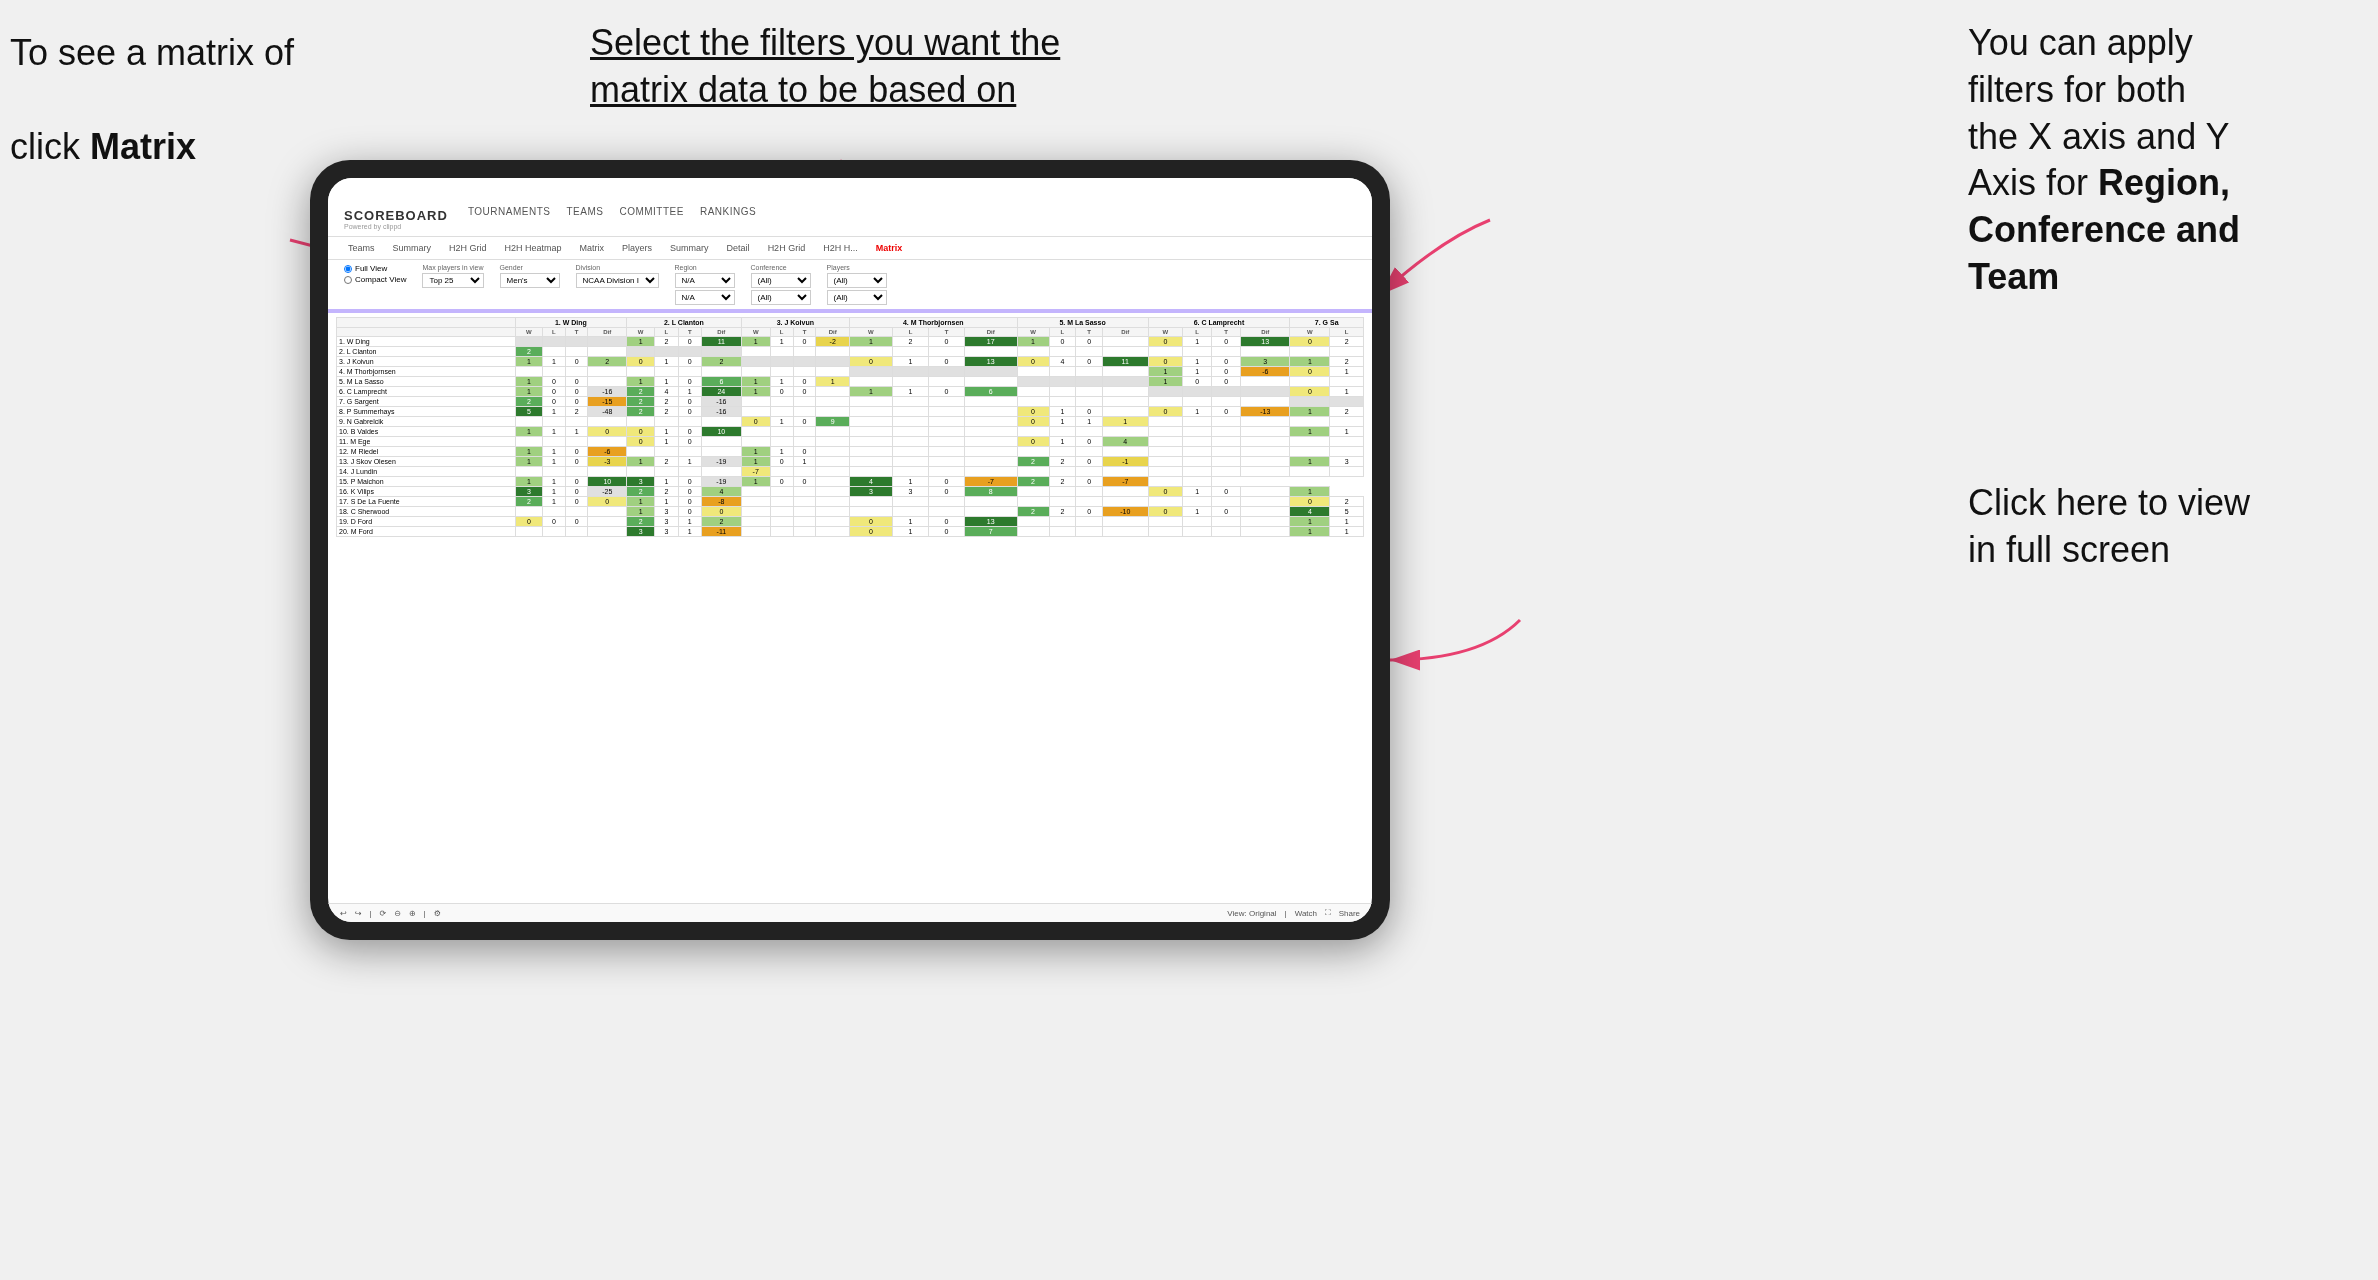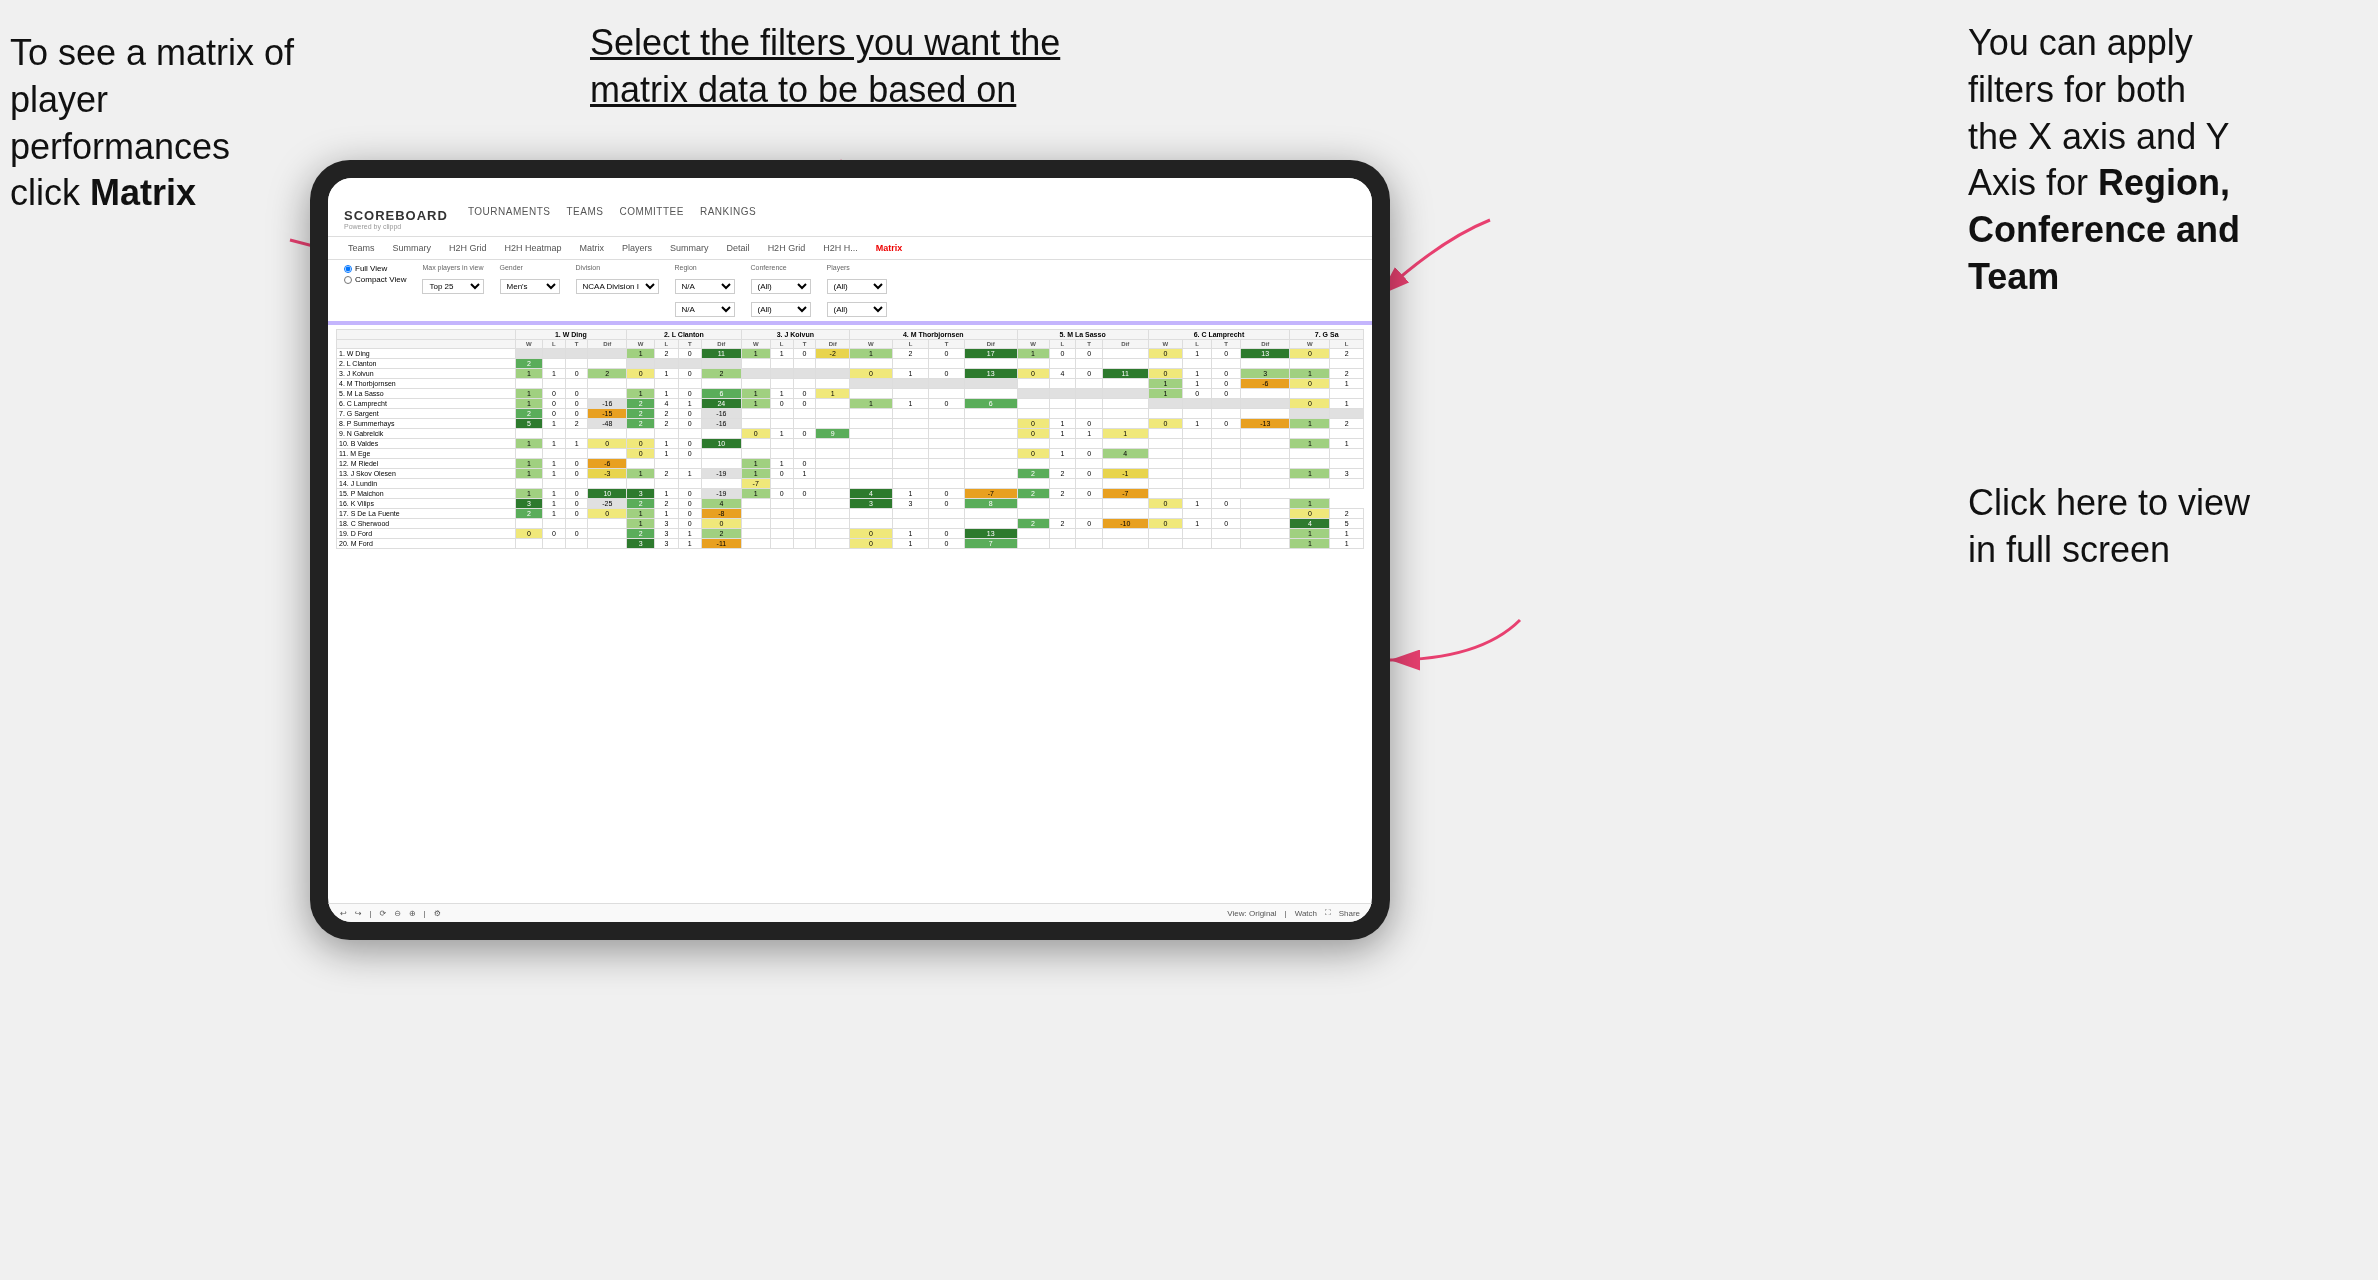--- a/index.html
+++ b/index.html
@@ -164,21 +164,21 @@
     }
 
     .filter-radio input {
       width: 8px;
       height: 8px;
     }
 
     .filter-item {
       display: flex;
       flex-direction: column;
-      gap: 8px;
+      gap: 2px;
     }
 
     .filter-label {
       font-size: 7px;
       color: #666;
     }
 
     .filter-select {
       font-size: 8px;
       border: 1px solid #ccc;
@@ -261,21 +261,21 @@
       width: 2378px;
       height: 1280px;
       pointer-events: none;
     }
   </style>
 </head>
 <body>
 
 <div class="annotation" id="ann-left">
   <span>To see a matrix of</span><br>
-  <span>player performances</span><br>
+  <br>
   <span>click </span><strong>Matrix</strong>
 </div>
 
 <div class="annotation" id="ann-center">
   <span>Select the filters you want the matrix data to be based on</span>
 </div>
 
 <div class="annotation" id="ann-right-top">
   <span>You  can apply</span><br>
   <span>filters for both</span><br>

